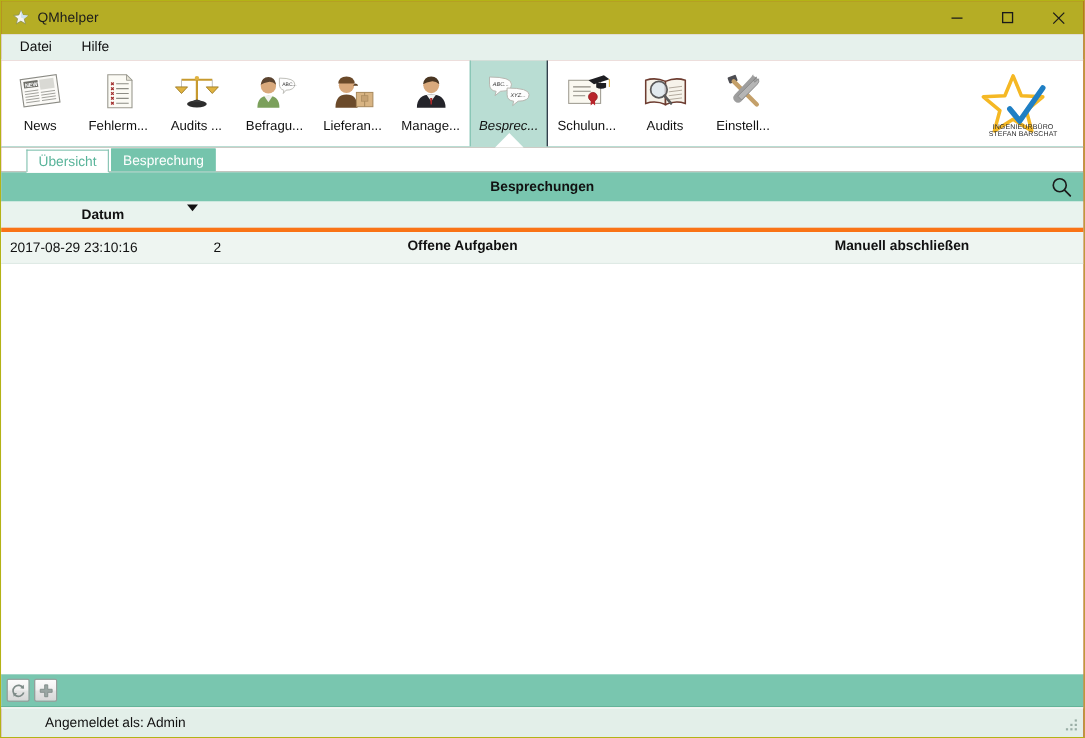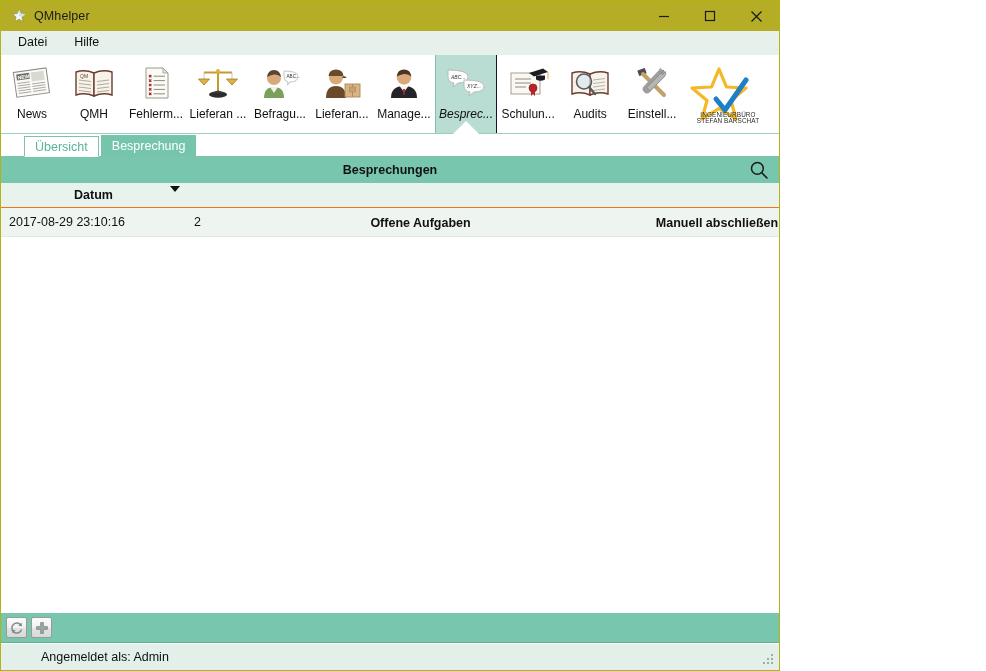--- a/index.html
+++ b/index.html
@@ -10,21 +10,21 @@
   body {
     width: 986px;
     height: 671px;
     overflow: hidden;
     font-family: "Liberation Sans", sans-serif;
     font-size: 12px;
     color: #1a1a1a;
   }
   #app {
     position: relative;
-    width: 780px;
+    width: 986px;
     height: 671px;
     box-sizing: border-box;
     border: 1px solid #b3b315;
     background: #b91c1c;
     display: flex;
     flex-direction: column;
     overflow: hidden;
   }
 
   
@@ -204,21 +204,21 @@
     align-items: center;
     justify-content: center;
   }
 
   .col-head-row {
     height: 24px;
     background: #e9f3ee;
     display: flex;
     align-items: stretch;
     flex: 0 0 auto;
-    border-bottom: 1px solid #f97316;
+    border-bottom: 4px solid #f97316;
   }
   .col-head {
     display: flex;
     align-items: center;
     justify-content: center;
     font-size: 12.5px;
     font-weight: bold;
     color: #111;
     box-sizing: border-box;
     position: relative;
@@ -388,40 +388,20 @@
               <line x1="21" y1="20.5" x2="34" y2="20.5"></line>
               <line x1="21" y1="23" x2="34" y2="23"></line>
               <line x1="21" y1="25.5" x2="34" y2="25.5"></line>
             </g>
           </g>
         </svg>
       </div>
       <div class="tb-label">News</div>
     </div>
 
-    <div class="tb-item">
-      <div class="tb-ico">
-        <svg width="42" height="34" viewBox="0 0 42 34">
-          <path d="M3 6 Q12 3 21 7 L21 30 Q12 26 3 29 Z" fill="#f6f3ea" stroke="#6d3c30" stroke-width="1.4"></path>
-          <path d="M39 6 Q30 3 21 7 L21 30 Q30 26 39 29 Z" fill="#f6f3ea" stroke="#6d3c30" stroke-width="1.4"></path>
-          <g stroke="#9d958a" stroke-width=".8">
-            <line x1="6" y1="14" x2="18" y2="15.5"></line>
-              <line x1="6" y1="17.5" x2="18" y2="19"></line>
-            <line x1="6" y1="21" x2="18" y2="22.5"></line>
-              <line x1="6" y1="24.5" x2="18" y2="26"></line>
-            <line x1="24" y1="15.5" x2="36" y2="14"></line>
-              <line x1="24" y1="19" x2="36" y2="17.5"></line>
-            <line x1="24" y1="22.5" x2="36" y2="21"></line>
-              <line x1="24" y1="26" x2="36" y2="24.5"></line>
-          </g>
-          <text x="7" y="11.5" font-family="'Liberation Sans',sans-serif" font-size="5" fill="#6d3c30">QM</text>
-        </svg>
-      </div>
-      <div class="tb-label">QMH</div>
-    </div>
 
     <div class="tb-item">
       <div class="tb-ico">
         <svg width="42" height="34" viewBox="0 0 42 34">
           <path d="M11 2 L28 2 L33 7 L33 32 L11 32 Z" fill="#fbfaf4" stroke="#9a998f" stroke-width="1"></path>
           <path d="M28 2 L28 7 L33 7 Z" fill="#e6e4d8" stroke="#9a998f" stroke-width=".8"></path>
           <g stroke="#a02a2a" stroke-width="1.1">
             <g>
                 <line x1="14" y1="9" x2="16.4" y2="11.4"></line>
                 <line x1="16.4" y1="9" x2="14" y2="11.4"></line>
@@ -462,21 +442,21 @@
           <line x1="7" y1="6.5" x2="35" y2="6.5" stroke="#c79a2e" stroke-width="2"></line>
           <circle cx="21" cy="5" r="2" fill="#e0b341"></circle>
           <line x1="7" y1="6.5" x2="7" y2="13" stroke="#b8b8b8" stroke-width=".8"></line>
           <line x1="35" y1="6.5" x2="35" y2="13" stroke="#b8b8b8" stroke-width=".8"></line>
           <path d="M1.5 13 L12.5 13 L7 19 Z" fill="#e0b341" stroke="#9c7a22" stroke-width=".8"></path>
           <path d="M29.5 13 L40.5 13 L35 19 Z" fill="#e0b341" stroke="#9c7a22" stroke-width=".8"></path>
           <ellipse cx="21" cy="28.5" rx="9" ry="3.2" fill="#2d2d2d"></ellipse>
           <path d="M16 27 Q21 22 26 27 Z" fill="#3a3a3a"></path>
         </svg>
       </div>
-      <div class="tb-label">Lieferan ...</div>
+      <div class="tb-label">Audits ...</div>
     </div>
 
     <div class="tb-item">
       <div class="tb-ico">
         <svg width="42" height="34" viewBox="0 0 42 34">
           <path d="M5 32 Q5 21 15 21 Q25 21 25 32 Z" fill="#7ba05b"></path>
           <path d="M11 21 L15 27 L19 21 Z" fill="#f1f1ee"></path>
           <circle cx="15" cy="12" r="7" fill="#d9a97c"></circle>
           <path d="M8 11 Q9 4 15 4 Q21 4 22 11 Q19 8 15 8.5 Q11 9 8 11 Z" fill="#5b4430"></path>
           <path d="M25 5 Q39 5 39 10.5 Q39 16 31 16 L28.5 19 L29 16 Q25 15 25 10.5 Z" fill="#fdfdfd" stroke="#b6b6b0" stroke-width=".8"></path>

